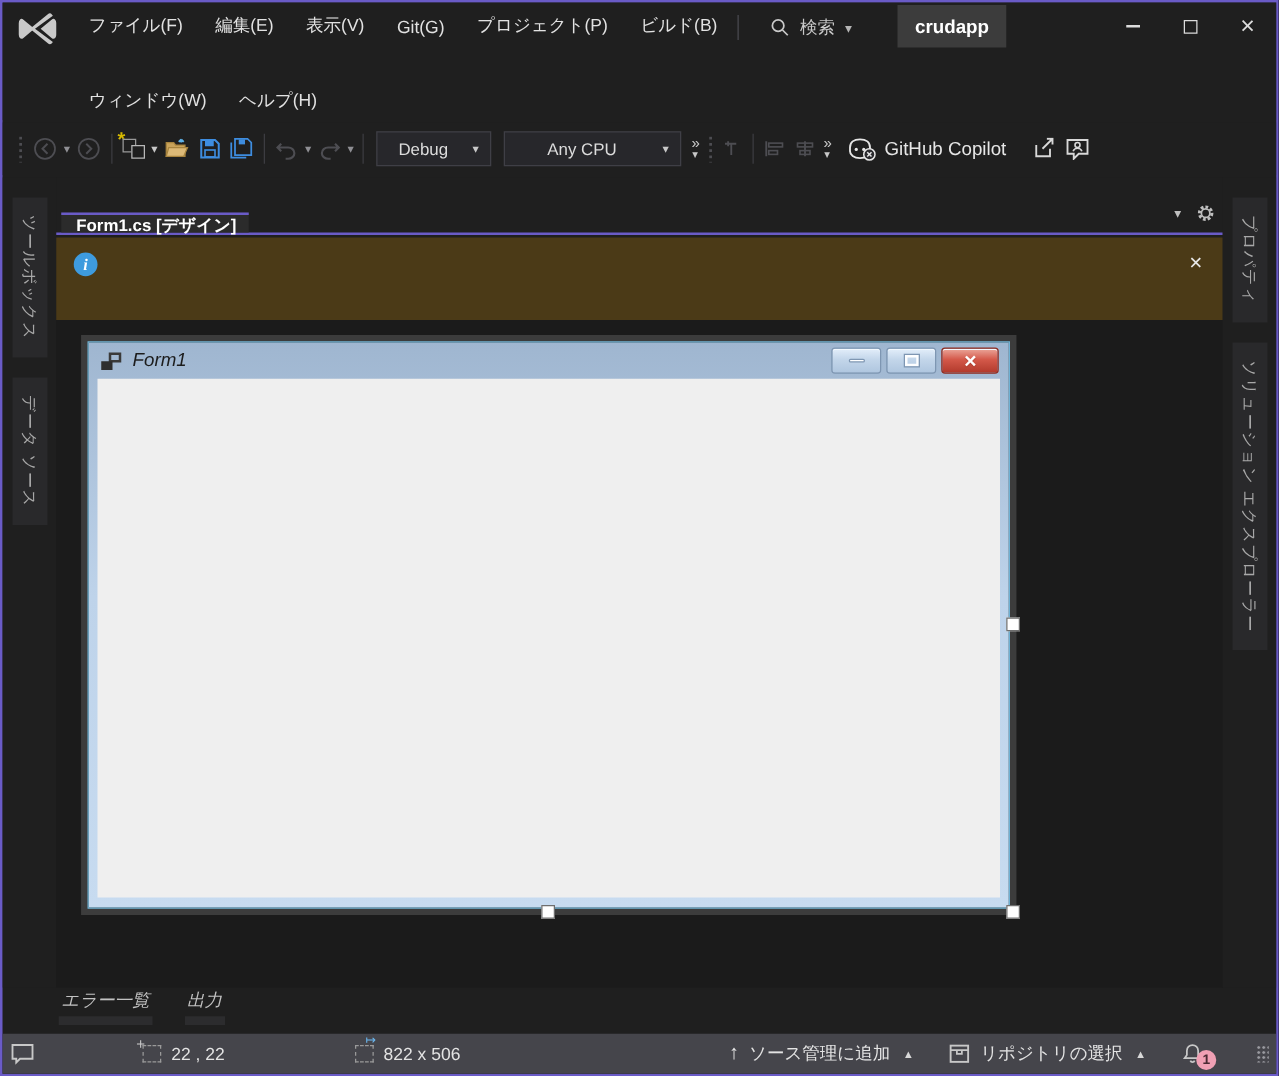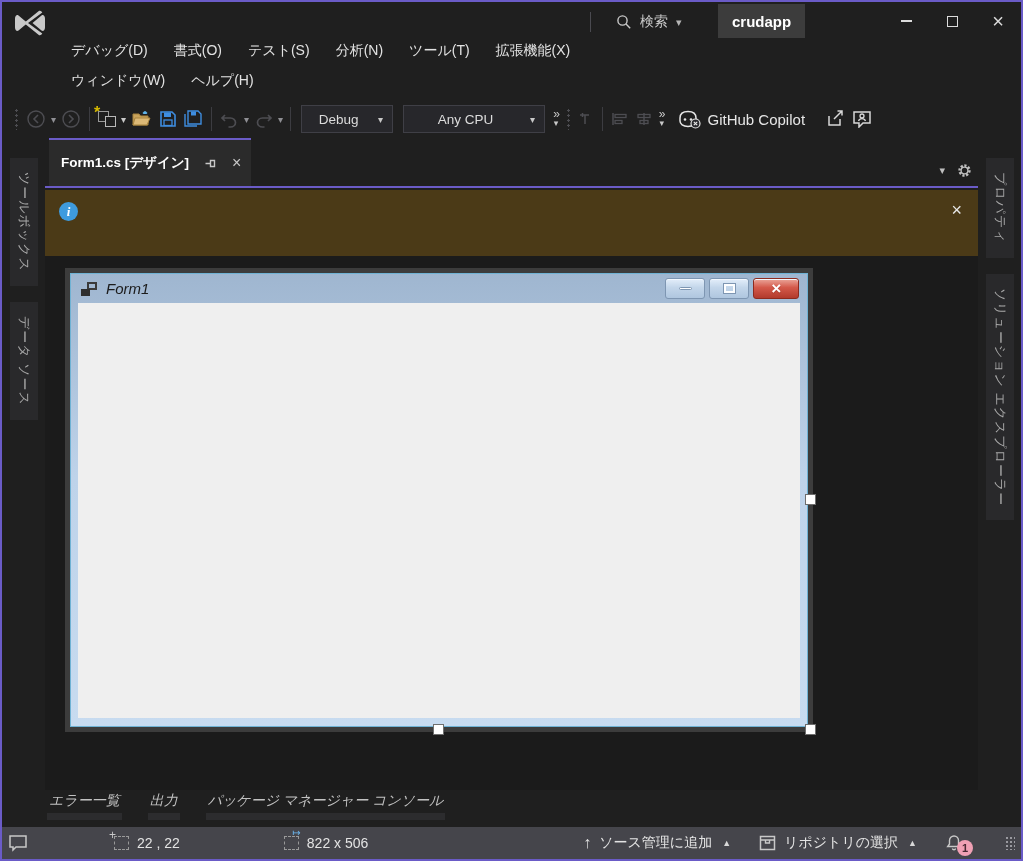--- a/index.html
+++ b/index.html
@@ -53,22 +53,22 @@
   .newproj .sq2 { position:absolute; right:0; bottom:0; width:11px; height:11px; border:1px solid #b8b8b8; background:#1f1f1f; }
   .newproj .spark { position:absolute; left:-4px; top:-7px; color:#d7ba00; font-size:16px; font-weight:bold; }
   
   .rail { position:absolute; top:140px; width:43px; height:648px; background:#1f1f1f; display:flex; flex-direction:column; align-items:center; }
   .rail.left { left:0; } .rail.right { right:0; }
   .rail-tab { writing-mode:vertical-rl; text-orientation:sideways; color:#a8a8a8; font-size:13px;
     background:#29292b; padding:14px 5px; margin-top:16px; letter-spacing:1px; }
   
   .editorcol { position:absolute; left:43px; top:140px; width:933px; height:648px; background:#1f1f1f; }
   .tabstrip { position:absolute; left:0; top:12px; right:0; height:34px; border-bottom:2px solid #6a5bc7; display:flex; align-items:flex-end; }
-  .doc-tab { height:48px; margin-left:4px; background:#2b2b2b; border-top:2px solid #6a5bc7;
-    display:flex; align-items:center; gap:15px; padding:0 10px 0 12px; }
+  .doc-tab { height:16px; margin-left:4px; background:#2b2b2b; border-top:2px solid #6a5bc7;
+    display:flex; align-items:center; gap:15px; padding:0 10px 0 12px;flex-direction:column; }
   .doc-tab .label { color:#ffffff; font-weight:600; font-size:13.5px; }
   .doc-tab .ticon { color:#c8c8c8; display:flex; align-items:center; }
   .strip-right { position:absolute; right:6px; top:0; height:32px; display:flex; align-items:center; gap:12px; color:#bfbfbf; }
   .strip-right .dd { font-size:11px; }
   
   .infobar { position:absolute; left:0; top:48px; right:0; height:66px; background:#4b3a17;
     display:flex; padding:10px 14px; gap:12px; }
   .info-ic { flex:0 0 auto; width:19px; height:19px; border-radius:50%; background:#3e9bde; color:#fff;
     font-family:"Liberation Serif","DejaVu Serif",serif; font-style:italic; font-weight:bold;
     display:flex; align-items:center; justify-content:center; font-size:13px; margin-top:2px; }
@@ -127,27 +127,27 @@
 <div class="window">
 
   <div class="titlebar">
     <div class="vslogo">
       <svg width="32" height="28" viewBox="0 0 32 28">
         <path fill="#c9c9c9" d="M13.5 14 4.5 6.5c-.8-.7-2-.6-2.6.2C1.3 7.4 1 8.3 1 9.5v9c0 1.2.3 2.1.9 2.8.6.8 1.8.9 2.6.2L13.5 14zM18.5 14l9 7.5c.8.7 2 .6 2.6-.2.6-.7.9-1.6.9-2.8v-9c0-1.2-.3-2.1-.9-2.8-.6-.8-1.8-.9-2.6-.2L18.5 14z"></path>
         <path fill="#c9c9c9" d="M10 14 24.5 2.2c.9-.8 2.3-.6 3 .3l.8 1L14 14l14.3 10.5-.8 1c-.7.9-2.1 1.1-3 .3L10 14z"></path>
       </svg>
     </div>
 
-    <div class="menurow r2">
-      <span class="menu-item">デバッグ(D)</span>
-      <span class="menu-item">書式(O)</span>
-      <span class="menu-item">テスト(S)</span>
-      <span class="menu-item">分析(N)</span>
-      <span class="menu-item">ツール(T)</span>
-      <span class="menu-item">拡張機能(X)</span>
+    <div class="menurow r1">
+      <span class="menu-item">ファイル(F)</span>
+      <span class="menu-item">編集(E)</span>
+      <span class="menu-item">表示(V)</span>
+      <span class="menu-item">Git(G)</span>
+      <span class="menu-item">プロジェクト(P)</span>
+      <span class="menu-item">ビルド(B)</span>
     </div>
     <div class="menurow r3">
       <span class="menu-item">ウィンドウ(W)</span>
       <span class="menu-item">ヘルプ(H)</span>
     </div>
 
     <div class="tb-sep-v"></div>
 
     <div class="searchbox">
       <span>
@@ -374,21 +374,20 @@
   <div class="bottomtabs">
     <div class="btab">
       <span class="txt">エラー一覧</span>
         <div class="strip"></div>
     </div>
     <div class="btab">
       <span class="txt">出力</span>
         <div class="strip"></div>
     </div>
     <div class="btab">
-      <span class="txt">パッケージ マネージャー コンソール</span>
         <div class="strip"></div>
     </div>
   </div>
 
   <div class="statusbar">
     <div class="sb-item">
       <svg width="20" height="18" viewBox="0 0 20 18">
           <path d="M2 2h16v11h-10l-3 3v-3H2z" fill="none" stroke="#c8c8c8" stroke-width="1.5"></path>
         </svg>
     </div>

